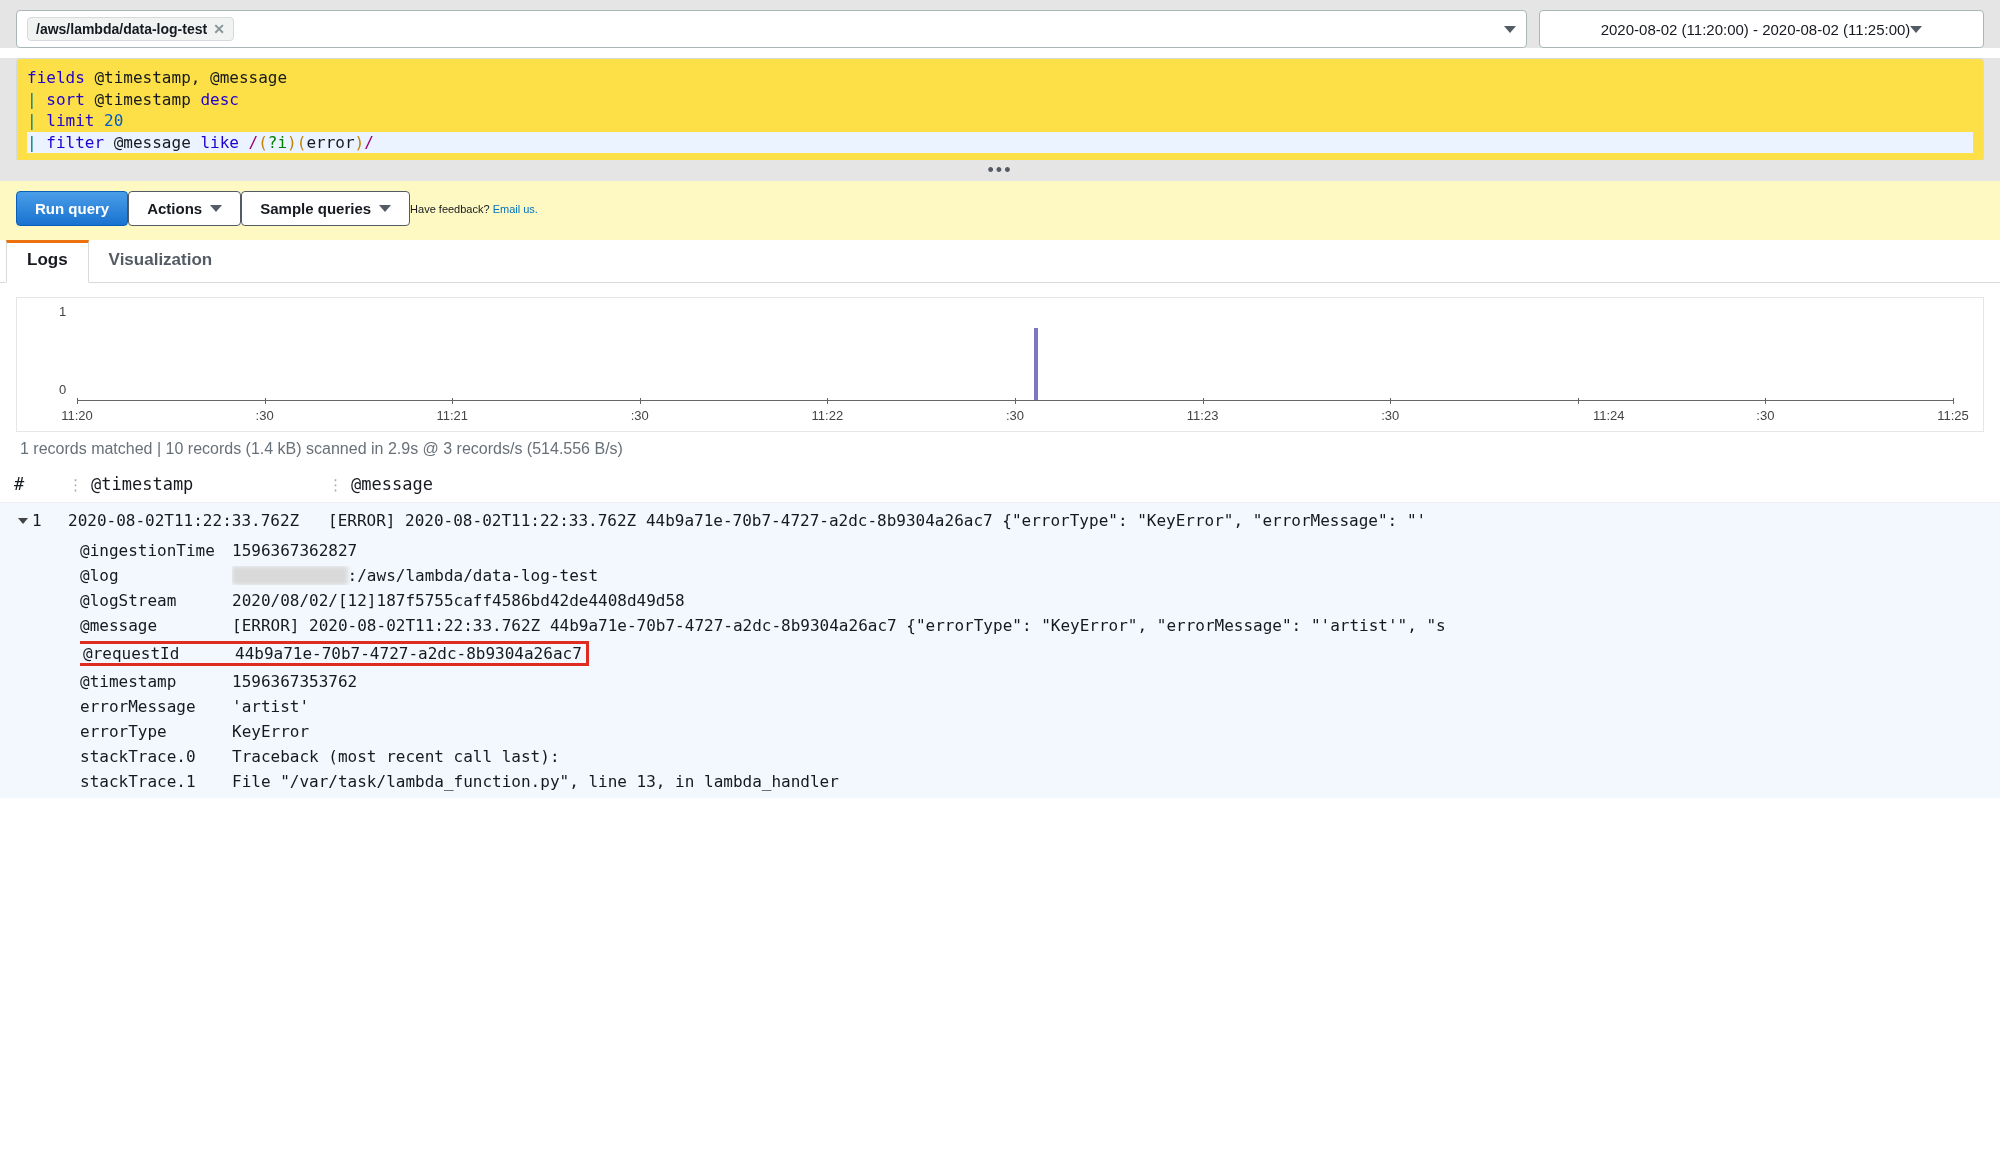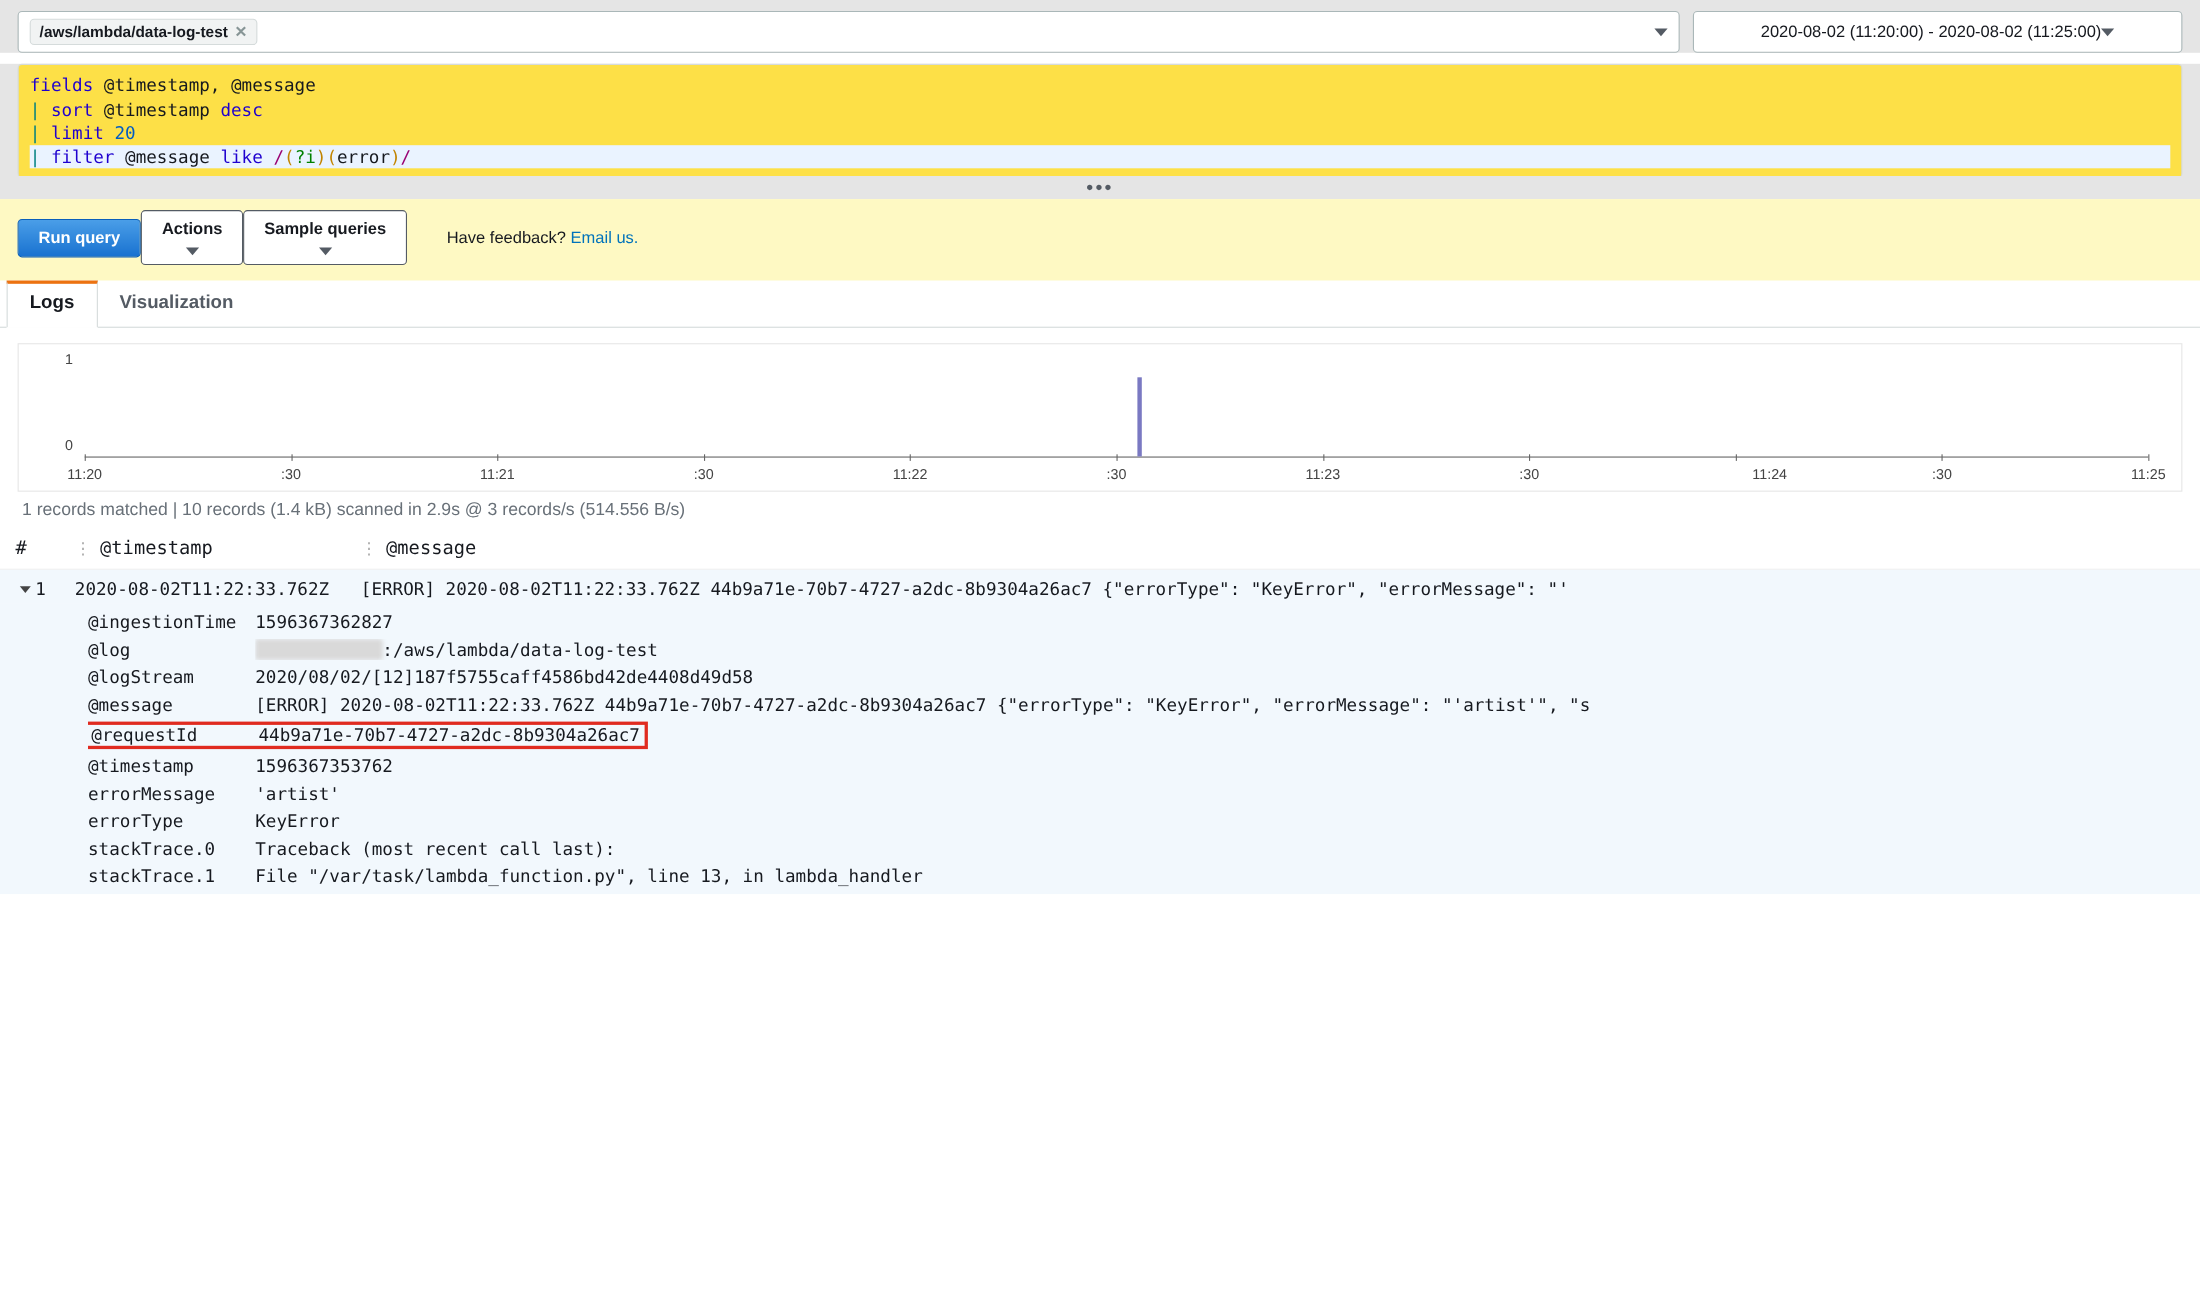--- a/index.html
+++ b/index.html
@@ -107,23 +107,22 @@
   }
   .btn-primary {
     background: linear-gradient(#4a9ee8, #1972d0);
     color: #fff;
     border: 1px solid #0a5fba;
   }
   .btn-secondary {
     background: #fff;
     color: #16191f;
     border: 1px solid #545b64;
-    flex-direction: column;
-  }
-  .feedback { color: #16191f; font-size: 15px; margin-left: 36px; }
+  }
+  .feedback { color: #16191f; font-size: 11px; }
   .feedback a { color: #0073bb; text-decoration: none; }
   .tabs {
     border-bottom: 1px solid #d5dbdb;
     display: flex;
     padding-left: 6px;
   }
   .tab {
     padding: 10px 20px 12px 20px;
     font-size: 17px;
     font-weight: 700;

